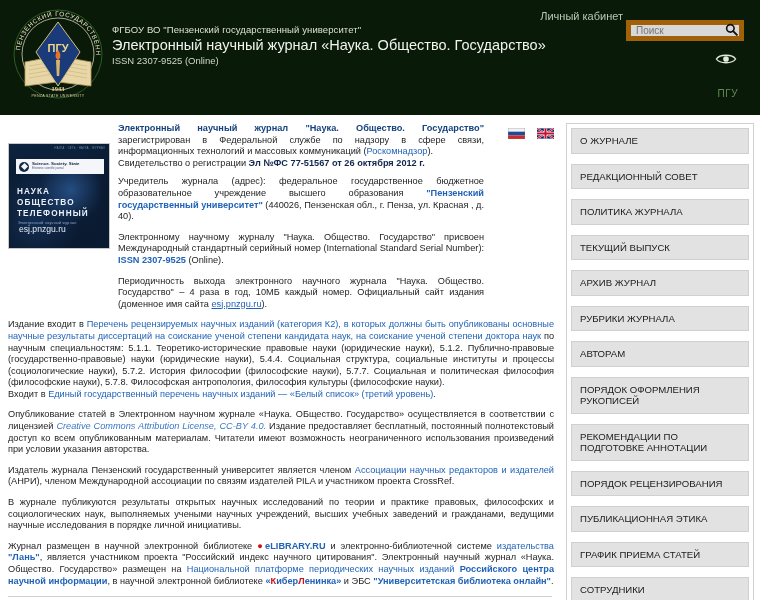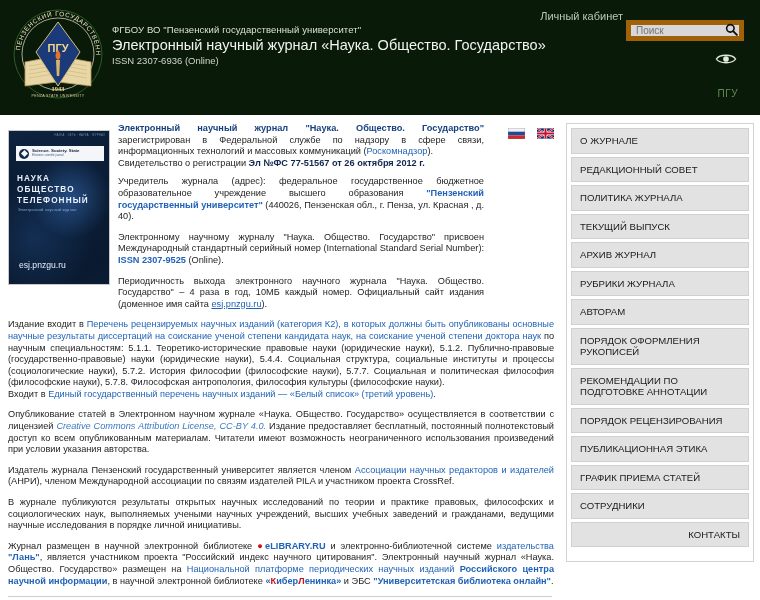--- a/index.html
+++ b/index.html
@@ -106,27 +106,27 @@
     width: 562px;
     padding: 8px 6px 0 8px;
   }
   .intro-row {
     display: flex;
     gap: 8px;
   }
 
   
   .cover {
-    width: 102px; height: 155px;
+    width: 102px; height: 106px;
     flex: 0 0 102px;
     background: #0b1b30;
     border: 1px solid #c9c9c9;
     position: relative;
     overflow: hidden;
-    margin-top: 7px;
+    margin-top: 20px;
   }
   .cover-bg {
     position: absolute; inset: 0;
     background:
       radial-gradient(circle at 62% 44%, rgba(60,120,200,.55) 0%, rgba(20,50,95,.15) 38%, transparent 62%),
       radial-gradient(circle at 25% 70%, rgba(40,90,160,.35) 0%, transparent 45%),
       linear-gradient(165deg, #0d2340 0%, #081628 55%, #0a1c33 100%);
   }
   .cover-topbar {
     position: absolute; top: 3px; right: 4px;
@@ -229,21 +229,21 @@
     padding: 4px 4px;
   }
   .nav-item {
     display: block;
     background: #e2e2e2;
     border: 1px solid #d0d0d0;
     color: #1a1a1a;
     font-size: 9.6px;
     line-height: 11.5px;
     padding: 6px 8px;
-    margin-bottom: 3px;
+    margin-bottom: 10px;
     text-decoration: none;
     cursor: pointer;
   }
   .nav-item:last-child { margin-bottom: 10px; text-align: right; }
 </style>
 </head>
 <body>
 
 <div class="header">
 
@@ -281,21 +281,21 @@
       <path d="M44,54 L48,54 L47.2,70 L44.8,70 Z" fill="#d9b56a"></path>
       <path d="M46,44 C42.5,48 43,52.5 46,54 C49,52.5 49.5,48 46,44 Z" fill="#e8722a"></path>
       <text x="46" y="85" font-size="6.4" font-weight="bold" fill="#e8d89a" text-anchor="middle" font-family="Liberation Serif, serif">1943</text>
       <text x="46" y="91" font-size="3.6" fill="#d6cba0" text-anchor="middle" font-family="Liberation Sans, sans-serif" letter-spacing="0.3">PENZA STATE UNIVERSITY</text>
     </svg>
   </div>
 
   <div class="header-titles">
     <div class="ht-line1">ФГБОУ ВО "Пензенский государственный университет"</div>
     <div class="ht-line2">Электронный научный журнал «Наука. Общество. Государство»</div>
-    <div class="ht-line3">ISSN 2307-6936 (Online)</div>
+    <div class="ht-line3">ISSN 2307-9525 (Online)</div>
   </div>
 
   <a class="account-link" href="#">Личный кабинет</a>
 
   <div class="search-wrap">
     <input class="search-input" type="text" placeholder="Поиск" style="">
     <button class="search-btn">
       <span>
         <svg width="13" height="13" viewBox="0 0 16 16">
           <circle cx="6.6" cy="6.6" r="4.6" fill="none" stroke="#111" stroke-width="2"></circle>

